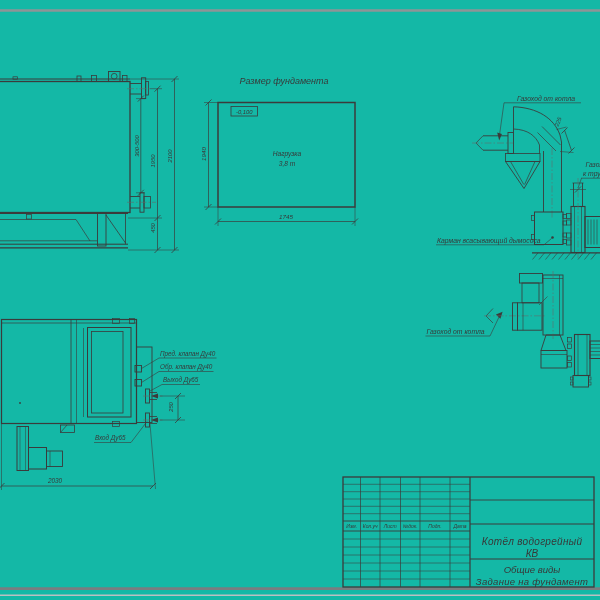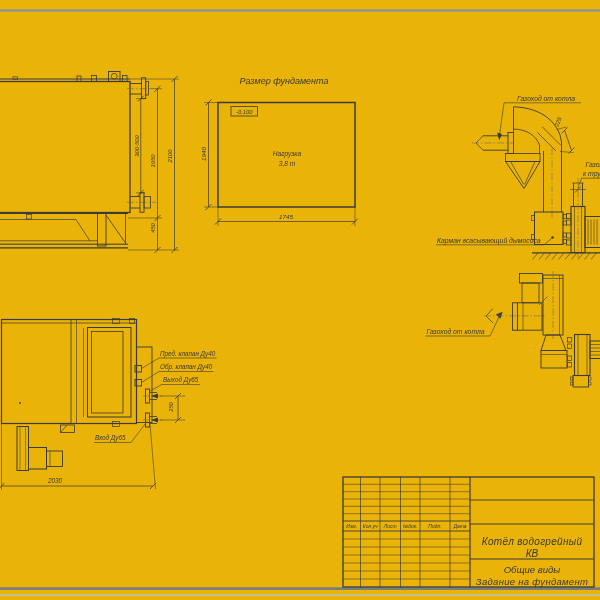--- a/index.html
+++ b/index.html
@@ -1,16 +1,16 @@
 <!DOCTYPE html>
 <html><head>
 <meta charset="utf-8">
 <style>
   html,body{margin:0;padding:0;background:#fff;width:600px;height:600px;overflow:hidden;}
-  #sheet{position:relative;width:600px;height:600px;background:#eab308;}
+  #sheet{position:relative;width:600px;height:600px;background:#14b8a6;}
   svg{position:absolute;left:0;top:0;}
   .ln{stroke:#3b3b3b;fill:none;}
   .cl{stroke:#666;fill:none;stroke-dasharray:7 2 1.5 2;stroke-width:0.55;}
   .fil{fill:#3b3b3b;stroke:none;}
   .t{font-family:"Liberation Sans",sans-serif;font-style:italic;fill:#383838;}
   .tm{text-anchor:middle;}
 </style>
 </head>
 <body>
 

